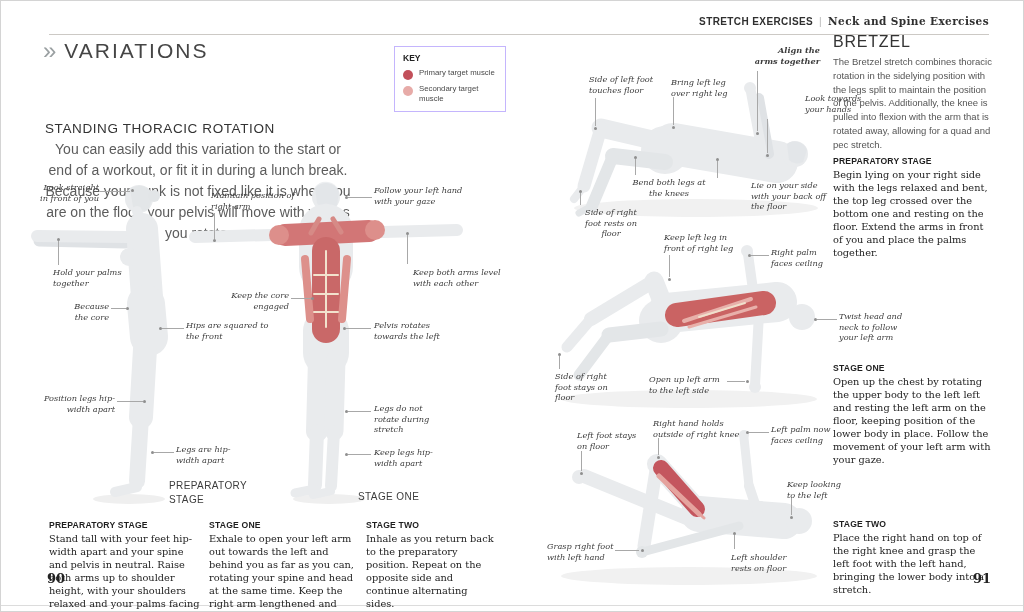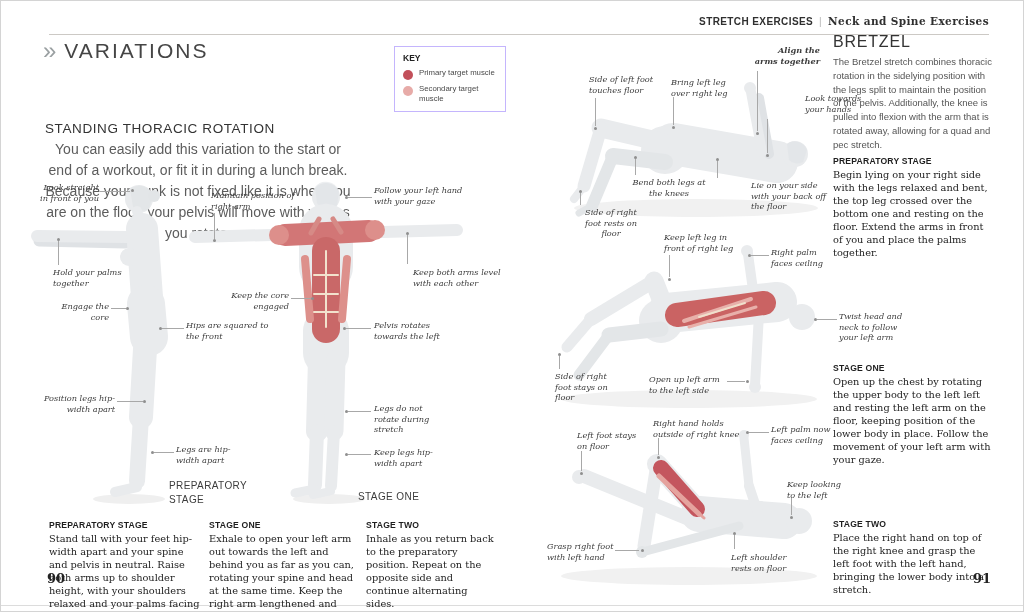--- a/index.html
+++ b/index.html
@@ -188,21 +188,21 @@
   <div class="figcap" style="left:168px;top:478px;width:92px">PREPARATORY STAGE</div>
   <div class="figcap" style="left:357px;top:489px;width:80px">STAGE ONE</div>
 
   <div id="ann-root">
       <div class="ann" style="left: 36px; top: 181px; width: 62px; text-align: right;">Look straight in front of you</div>
       <div class="lead" style="left: 99px; top: 190px; width: 30px; height: 1px;"></div>
       <div class="anndot" style="left: 130px; top: 188px;"></div>
       <div class="ann" style="left: 52px; top: 266px; width: 70px; text-align: left;">Hold your palms together</div>
       <div class="lead" style="left: 57px; top: 240px; width: 1px; height: 24px;"></div>
       <div class="anndot" style="left: 56px; top: 237px;"></div>
-      <div class="ann" style="left: 58px; top: 300px; width: 50px; text-align: right;">Engage the core</div>
+      <div class="ann" style="left: 58px; top: 300px; width: 50px; text-align: right;">Because the core</div>
       <div class="lead" style="left: 110px; top: 307px; width: 15px; height: 1px;"></div>
       <div class="anndot" style="left: 125px; top: 306px;"></div>
       <div class="ann" style="left: 185px; top: 319px; width: 86px; text-align: left;">Hips are squared to the front</div>
       <div class="lead" style="left: 161px; top: 327px; width: 22px; height: 1px;"></div>
       <div class="anndot" style="left: 158px; top: 326px;"></div>
       <div class="ann" style="left: 38px; top: 392px; width: 76px; text-align: right;">Position legs hip-width apart</div>
       <div class="lead" style="left: 116px; top: 400px; width: 26px; height: 1px;"></div>
       <div class="anndot" style="left: 142px; top: 399px;"></div>
       <div class="ann" style="left: 175px; top: 443px; width: 72px; text-align: left;">Legs are hip-width apart</div>
       <div class="lead" style="left: 153px; top: 451px; width: 20px; height: 1px;"></div>

